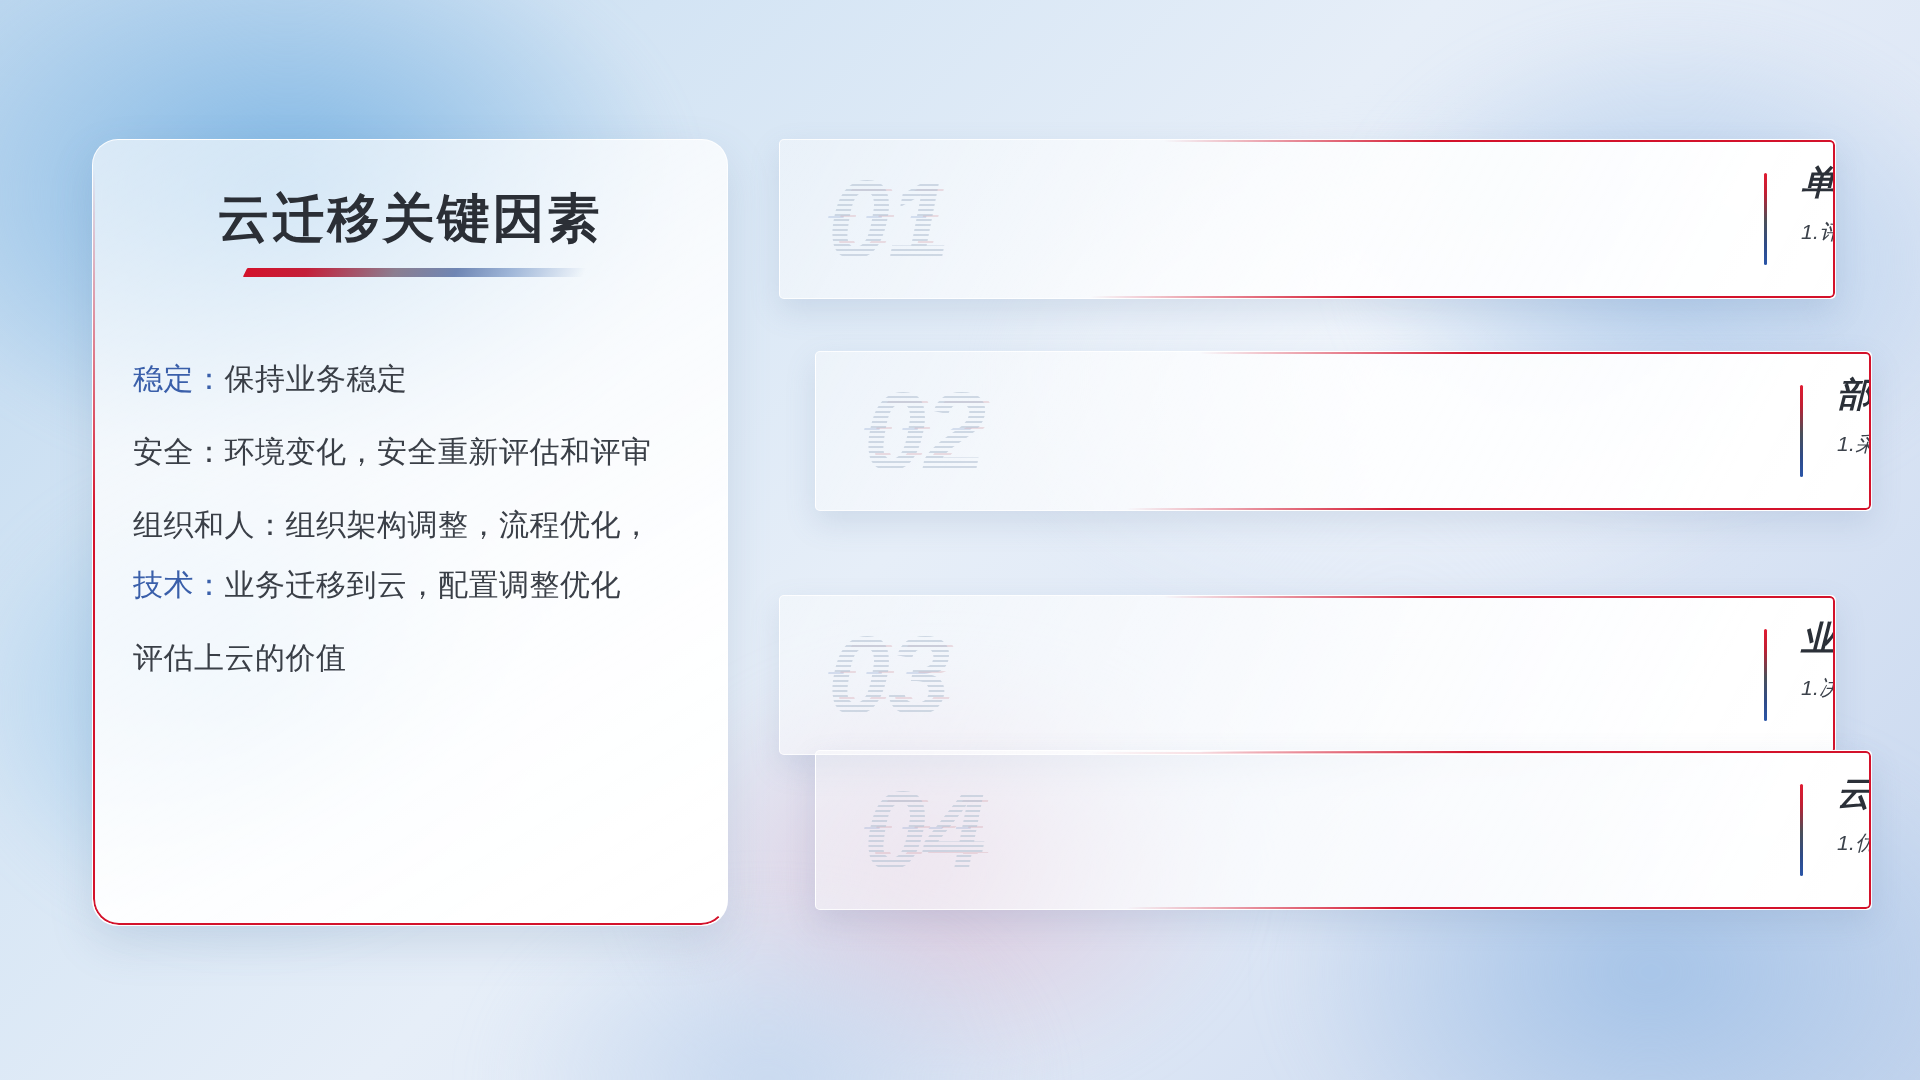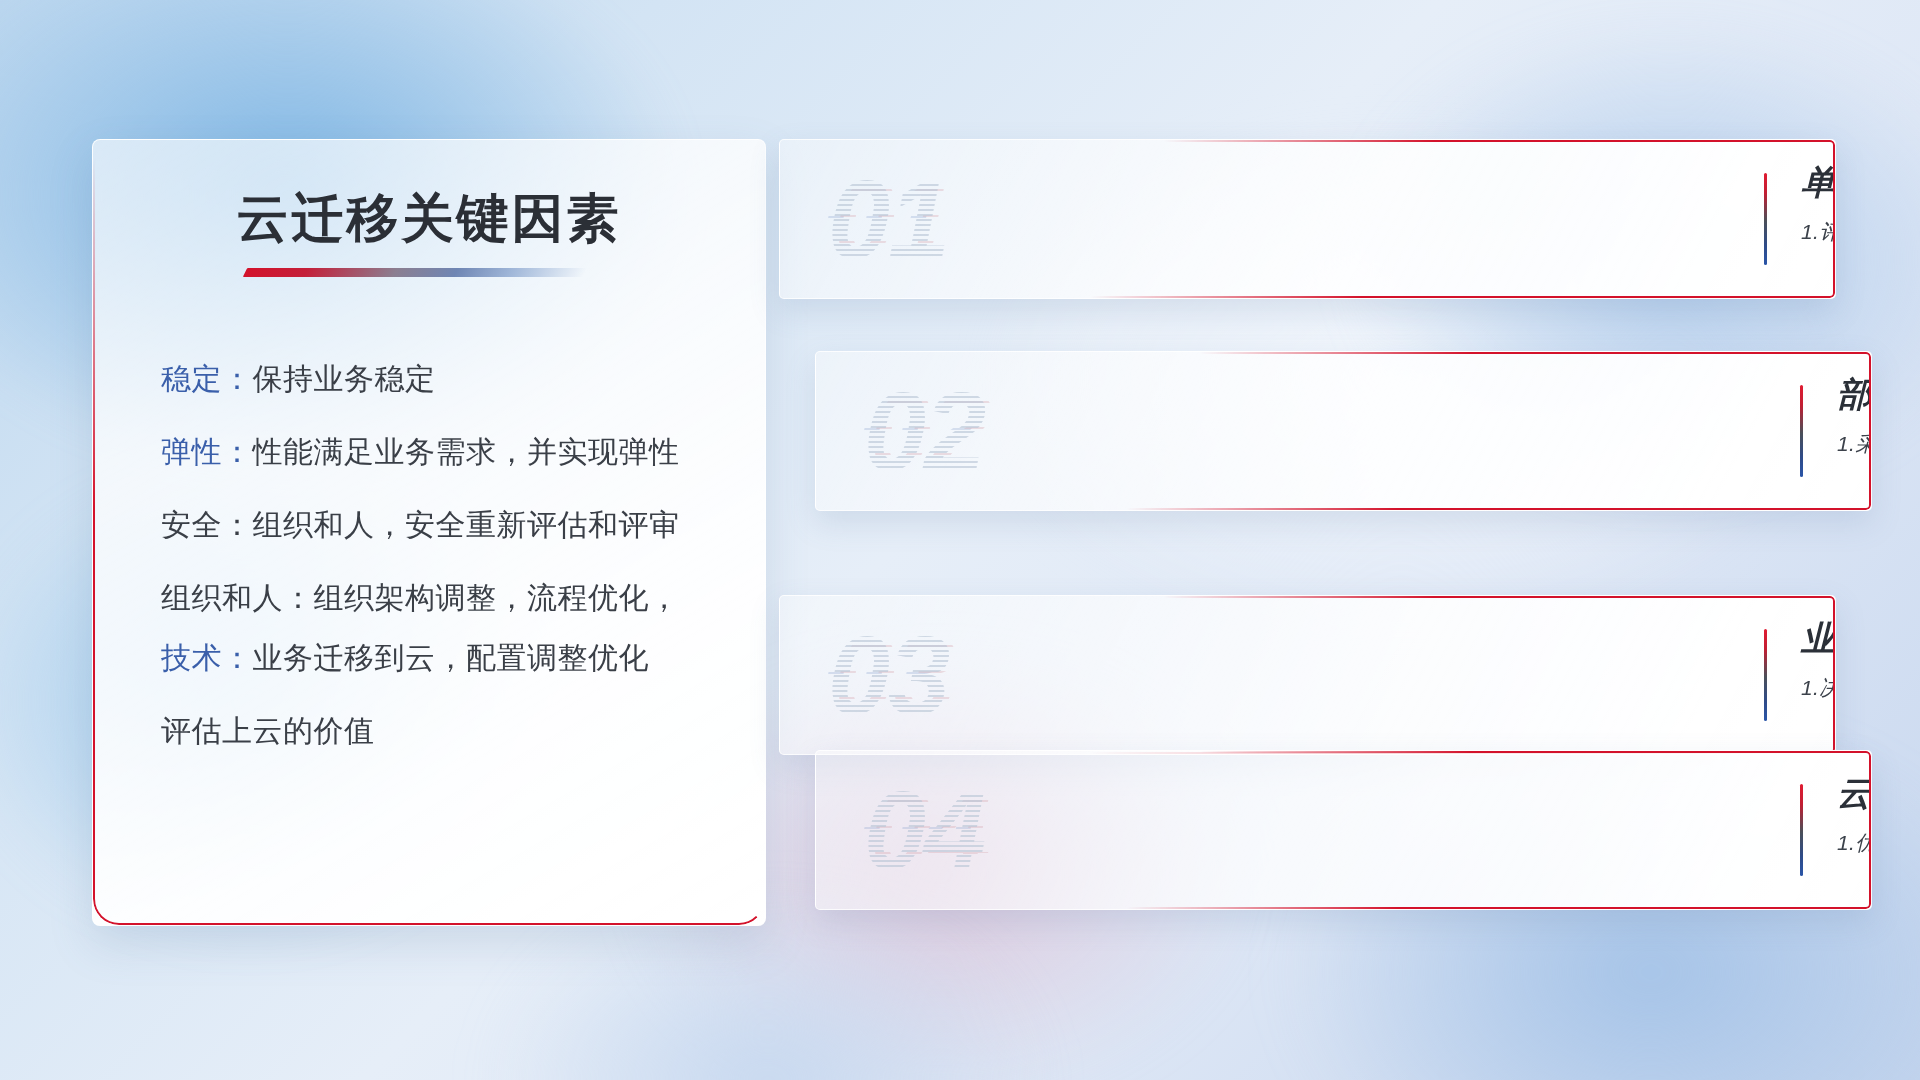--- a/index.html
+++ b/index.html
@@ -47,26 +47,25 @@
   }
   .bg-glow-g{
     position:absolute;left:20%;bottom:-24%;width:40%;height:48%;
     background:radial-gradient(closest-side,rgba(196,214,238,.9),rgba(196,214,238,0) 72%);
     filter:blur(28px);
   }
 
   
   .left-card{
     position:absolute;left:92px;top:139px;width:634px;height:785px;
-    border-radius:8px;
+    border-radius:26px;
     background:linear-gradient(150deg,rgba(255,255,255,.60) 0%,rgba(255,255,255,.80) 38%,rgba(255,255,255,.95) 72%,rgba(255,255,255,.99) 100%);
     box-shadow:0 18px 44px rgba(90,120,160,.18);
     border:1px solid rgba(255,255,255,.85);
     overflow:hidden;
-    padding-left:38px;
   }
   .left-card::before{
     content:"";position:absolute;inset:0;border-radius:26px;pointer-events:none;
     border-left:2.5px solid #d3122b;
     border-bottom:2.5px solid #d3122b;
     border-top:2.5px solid transparent;
     border-right:2.5px solid transparent;
     -webkit-mask-image:linear-gradient(205deg,rgba(0,0,0,0) 30%,rgba(0,0,0,1) 62%);
             mask-image:linear-gradient(205deg,rgba(0,0,0,0) 30%,rgba(0,0,0,1) 62%);
   }
@@ -74,21 +73,21 @@
     position:absolute;left:0;right:0;top:44px;text-align:center;
     font-size:52px;font-weight:700;letter-spacing:3px;color:#2b2f36;
   }
   .lc-rule{
     position:absolute;left:152px;top:128px;width:340px;height:9px;
     background:linear-gradient(90deg,#d3122b 0%,#c4203a 18%,#8b7e90 44%,#6f86b4 62%,#9fb6d8 78%,rgba(210,222,238,0) 100%);
     transform:skewX(-26deg);
     border-radius:1px;
   }
   .lc-list{
-    position:absolute;left:40px;right:44px;top:224px;margin-left:28px;
+    position:absolute;left:40px;right:44px;top:224px;
   }
   .lc-item{
     font-size:30px;line-height:1.0;color:#3a3f47;
     margin-bottom:43px;letter-spacing:.5px;white-space:nowrap;
   }
   .lc-item.wrapline{margin-bottom:30px;}
   .lc-key{font-weight:400;}
   .lc-key.blue{color:#3a5faa;}
   .lc-key.dark{color:#3a3f47;text-align:center;}
 
@@ -189,24 +188,21 @@
 
   <div class="left-card">
     <div class="lc-title">云迁移关键因素</div>
     <div class="lc-rule"></div>
 
     <div class="lc-list">
       <div class="lc-item">
         <span class="lc-key blue">稳定：</span><span class="lc-val">保持业务稳定</span>
       </div>
       <div class="lc-item">
-        <span class="lc-key blue">弹性：</span><span class="lc-val">性能满足业务需求，并实现弹性</span>
-      </div>
-      <div class="lc-item">
-        <span class="lc-key dark">安全：</span><span class="lc-val">组织和人，安全重新评估和评审</span>
+        <span class="lc-key dark">安全：</span><span class="lc-val">环境变化，安全重新评估和评审</span>
       </div>
       <div class="lc-item wrapline">
         <span class="lc-key dark">组织和人：</span><span class="lc-val">组织架构调整，流程优化，</span>
       </div>
       <div class="lc-item">
         <span class="lc-key blue">技术：</span><span class="lc-val">业务迁移到云，配置调整优化</span>
       </div>
       <div class="lc-item">
         <span class="lc-val">评估上云的价值</span>
       </div>

